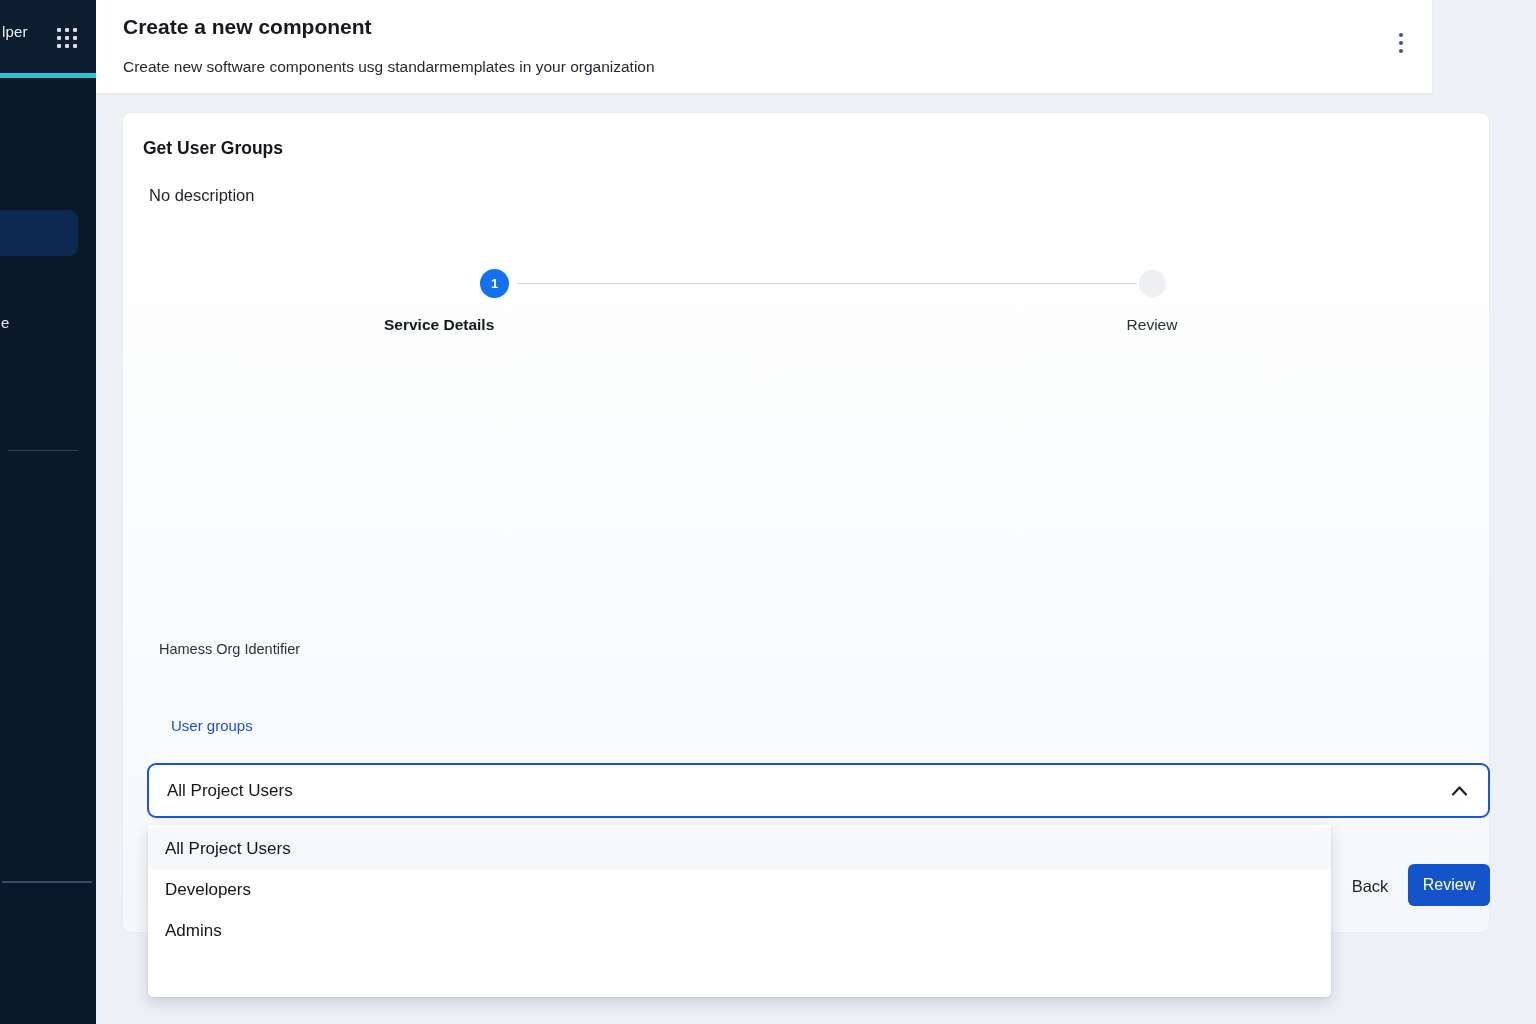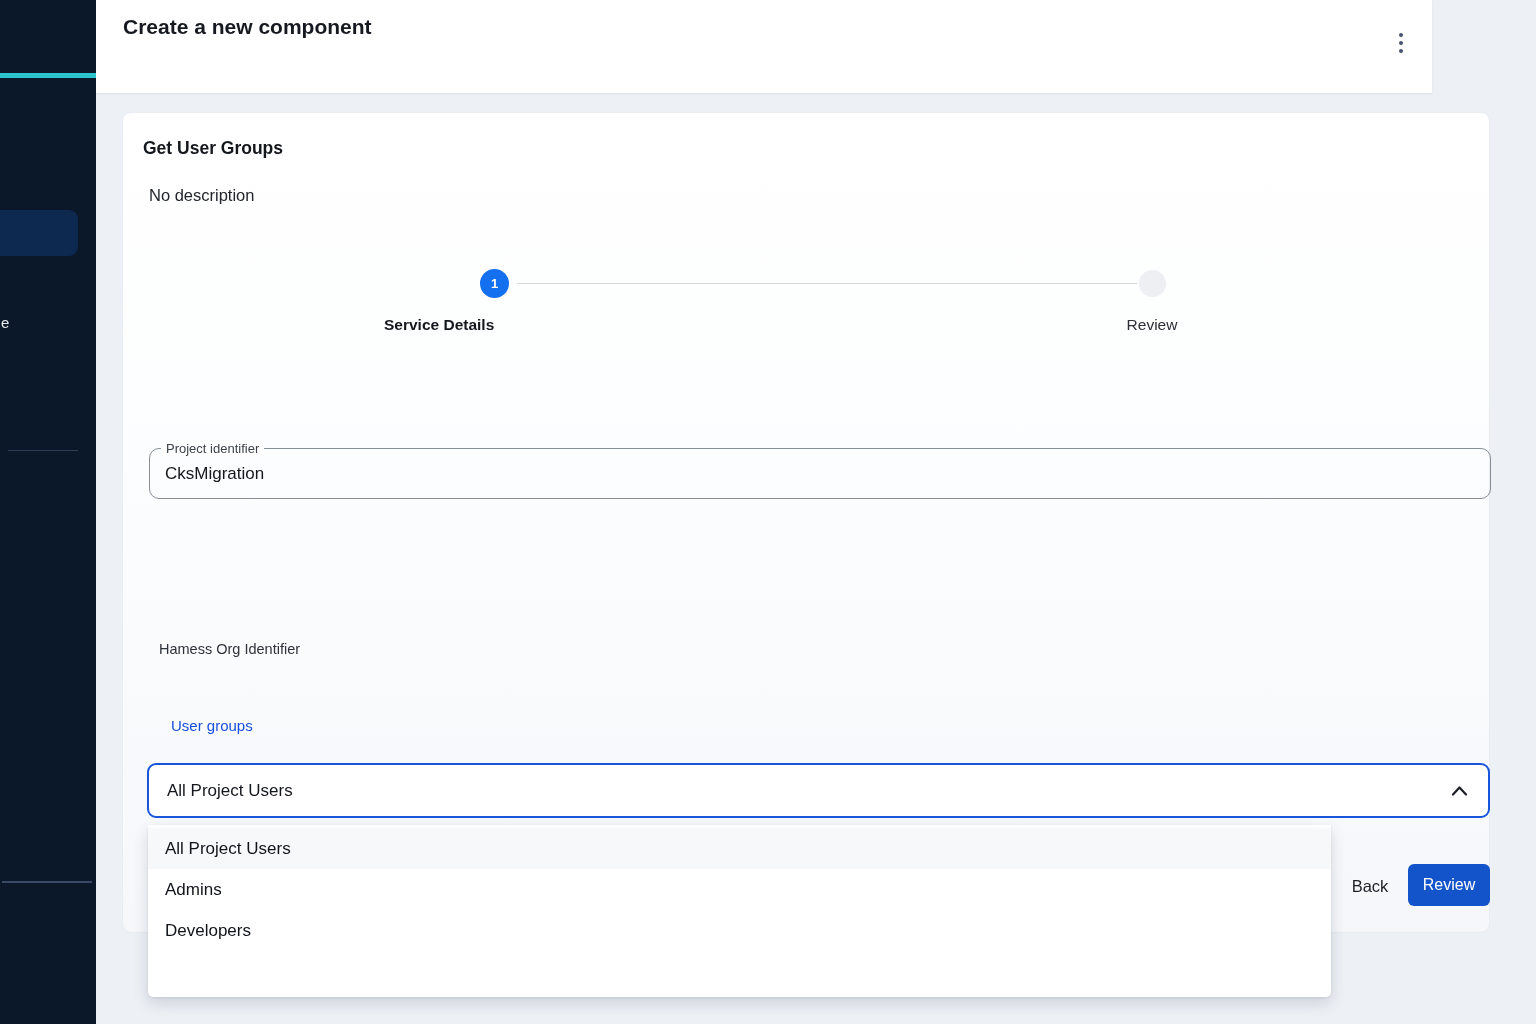--- a/index.html
+++ b/index.html
@@ -81,65 +81,76 @@
   
   .back-btn { position: absolute; left: 1337px; top: 868px; width: 66px; height: 36px; background: transparent;
     border: none; font-family: inherit; font-size: 16.5px; color: #1c2026; cursor: pointer; z-index: 2; }
   .review-btn { position: absolute; left: 1408px; top: 864px; width: 82px; height: 42px; border: none;
     border-radius: 6px; color: #ffffff; font-family: inherit; font-size: 16px; cursor: pointer; z-index: 2; }
 </style>
 </head>
 <body>
 
 <div class="sidebar">
+  <div class="sidebar-top">
+    <span class="brand-text">lper</span>
+    <div class="apps-grid">
+      <span></span>
+        <span></span>
+        <span></span>
+        <span></span>
+        <span></span>
+        <span></span>
+        <span></span>
+        <span></span>
+        <span></span>
+    </div>
+  </div>
   <div class="teal-accent" style="background: rgb(43, 196, 203);"></div>
   <div class="nav-selected" style="background: rgb(13, 41, 80);"></div>
   <span class="nav-partial">e</span>
   <div class="side-divider-1"></div>
   <div class="side-divider-2"></div>
 </div>
 
 <div class="main-header">
   <h1 class="page-title">Create a new component</h1>
+  <p class="page-subtitle">Create new software components usg standarmemplates in your organization</p>
   <div class="kebab">
       <i></i>
       <i></i>
       <i></i>
     </div>
 </div>
 
 <div class="card">
   <h2 class="card-title">Get User Groups</h2>
   <p class="card-desc">No description</p>
 
   <div class="step-circle-active" style="background: rgb(21, 112, 239);">1</div>
   <div class="step-line"></div>
   <div class="step-circle-next"></div>
   <div class="step-label-1">Service Details</div>
   <div class="step-label-2">Review</div>
 
-  <div class="field field-1">
-    <span class="field-label">Project identifier</span>
-    <span class="field-value">CksMigration</span>
-  </div>
 
   <div class="org-label">Hamess Org Identifier</div>
   <div class="user-groups-link" style="color: rgb(26, 79, 219);">User groups</div>
 
   <div class="select-box" style="border: 2px solid rgb(26, 86, 219);">
     <span class="select-value">All Project Users</span>
     <span class="select-chevron">
       <svg width="17" height="11" viewBox="0 0 17 11">
           <path d="M2 9 L8.5 2 L15 9" stroke="#1c2026" stroke-width="2.2" fill="none" stroke-linecap="round" stroke-linejoin="round"></path>
         </svg>
     </span>
   </div>
 
 </div>
 
 <button class="back-btn">Back</button>
 <button class="review-btn" style="background: rgb(19, 84, 203);">Review</button>
 
 <div class="menu">
   <div class="menu-item highlighted">All Project Users</div>
+  <div class="menu-item">Developers</div>
   <div class="menu-item">Admins</div>
-  <div class="menu-item">Developers</div>
 </div>
 
 </body></html>

